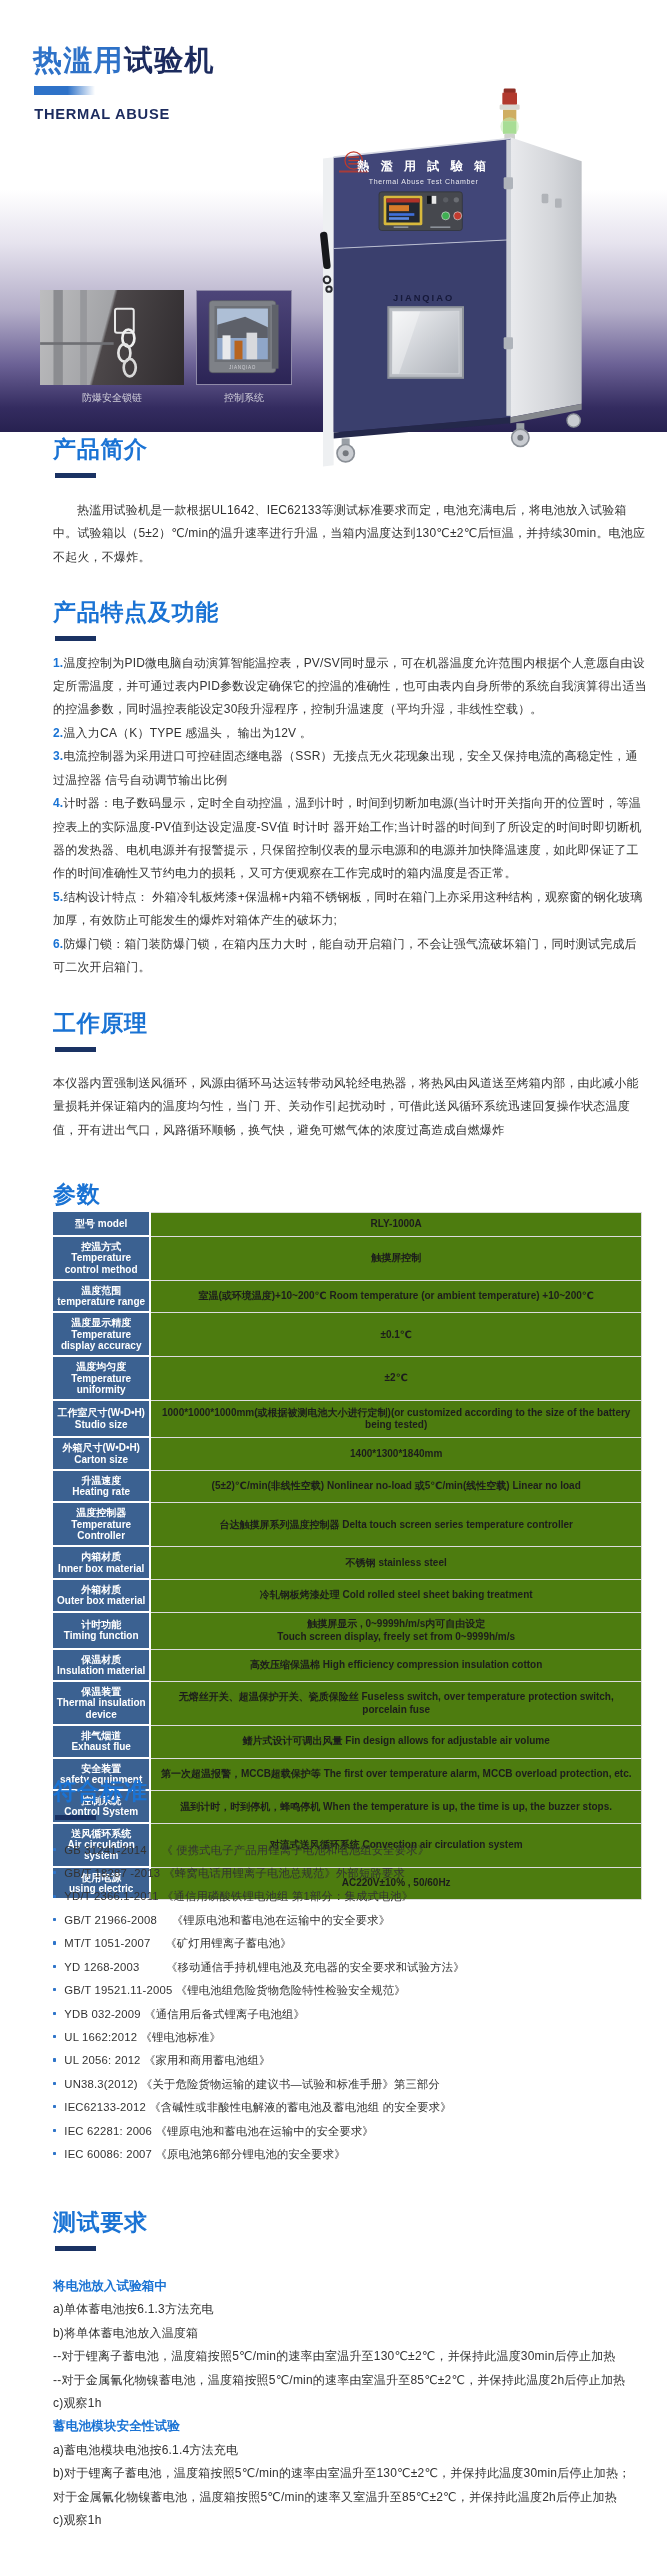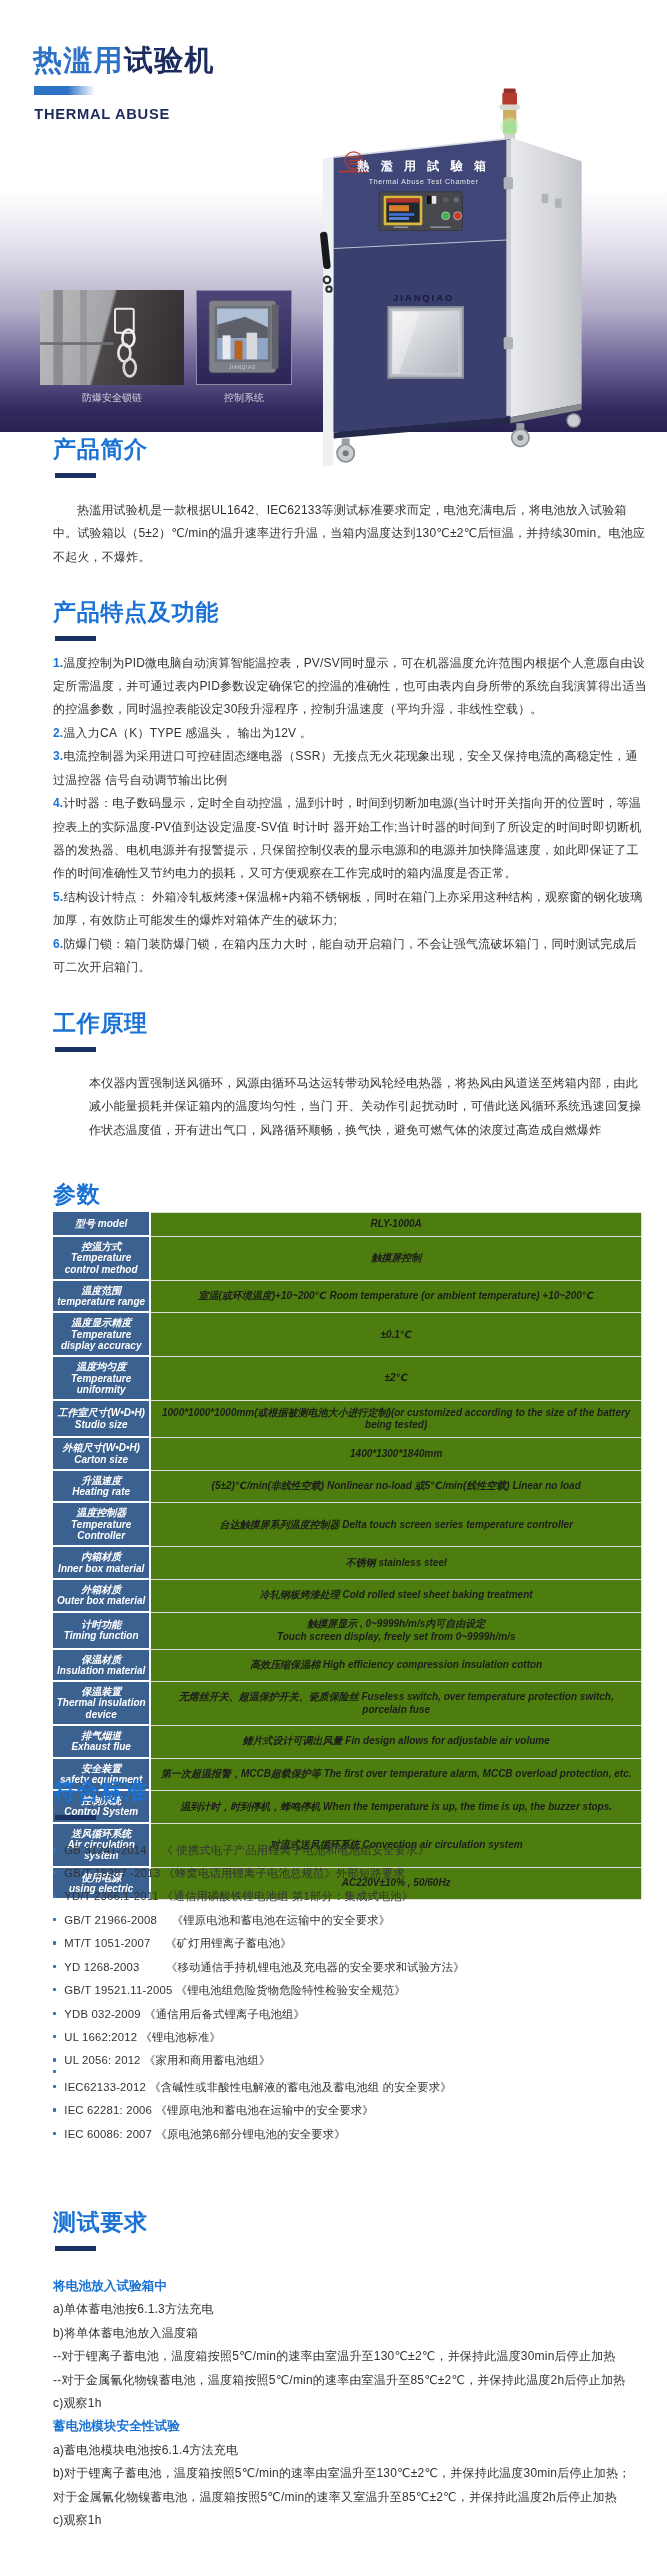--- a/index.html
+++ b/index.html
@@ -33,27 +33,27 @@
   .sec-intro{top:435px;}
   .sec-features{top:598px;}
   .sec-principle{top:1009px;}
   .sec-params{top:1180px;}
   .sec-standards{top:1777px;}
   .sec-test{top:2208px;}
   h2.sec-h{margin:0;font-size:23px;line-height:29px;font-weight:800;color:#1a73d4;letter-spacing:0.7px;}
   .hbar{width:41px;height:4.7px;background:#1a3263;margin:9.3px 0 0 2px;}
   .body-text{font-size:12px;line-height:23.4px;color:#333;letter-spacing:0.2px;margin:0;}
   .sec-intro .body-text{margin-top:21px;text-indent:2em;}
-  .sec-principle .body-text{margin-top:20px;margin-left:36px;}
+  .sec-principle .body-text{margin-top:20px;}
   .feat-list{margin-top:10.7px;}
   .feat-item{font-size:12px;line-height:23.4px;color:#333;letter-spacing:0.2px;margin:0;}
   .feat-num{color:#1a73d4;font-weight:700;}
   
   .ptable{border-collapse:separate;border-spacing:0;width:589px;margin-top:2.7px;table-layout:fixed;}
-  .ptable td{vertical-align:middle;font-style:italic;}
+  .ptable td{vertical-align:middle;}
   td.lbl{width:91px;background:#3b6191;color:#fff;font-size:10px;font-weight:700;
     text-align:center;padding:4px 2.7px;border-bottom:2px solid #fff;border-right:2.7px solid #fff;line-height:11.3px;}
   td.val{background:#4d7c0f;border:0.7px solid #dcdcdc;border-left:none;border-top:none;
     text-align:center;font-size:10px;font-weight:700;color:#1c1c1c;padding:5.3px 9.3px;line-height:12.7px;white-space:pre-line;}
   .ptable tr:first-child td.val{border-top:0.7px solid #dcdcdc;}
   .lbl-en:empty{display:none;}
   .lbl-en{display:block;}
   .lbl-cn{display:block;}
   
   .std-list{margin-top:18.7px;}
@@ -444,20 +444,21 @@
         <span>UL 1662:2012 《锂电池标准》</span>
       </div>
 
       <div class="std-item">
         <span class="std-bullet"></span>
         <span>UL 2056: 2012 《家用和商用蓄电池组》</span>
       </div>
 
       <div class="std-item">
         <span class="std-bullet"></span>
+        <span>UN38.3(2012) 《关于危险货物运输的建议书—试验和标准手册》第三部分</span>
       </div>
 
       <div class="std-item">
         <span class="std-bullet"></span>
         <span>IEC62133-2012 《含碱性或非酸性电解液的蓄电池及蓄电池组 的安全要求》</span>
       </div>
 
       <div class="std-item">
         <span class="std-bullet"></span>
         <span>IEC 62281: 2006 《锂原电池和蓄电池在运输中的安全要求》</span>

